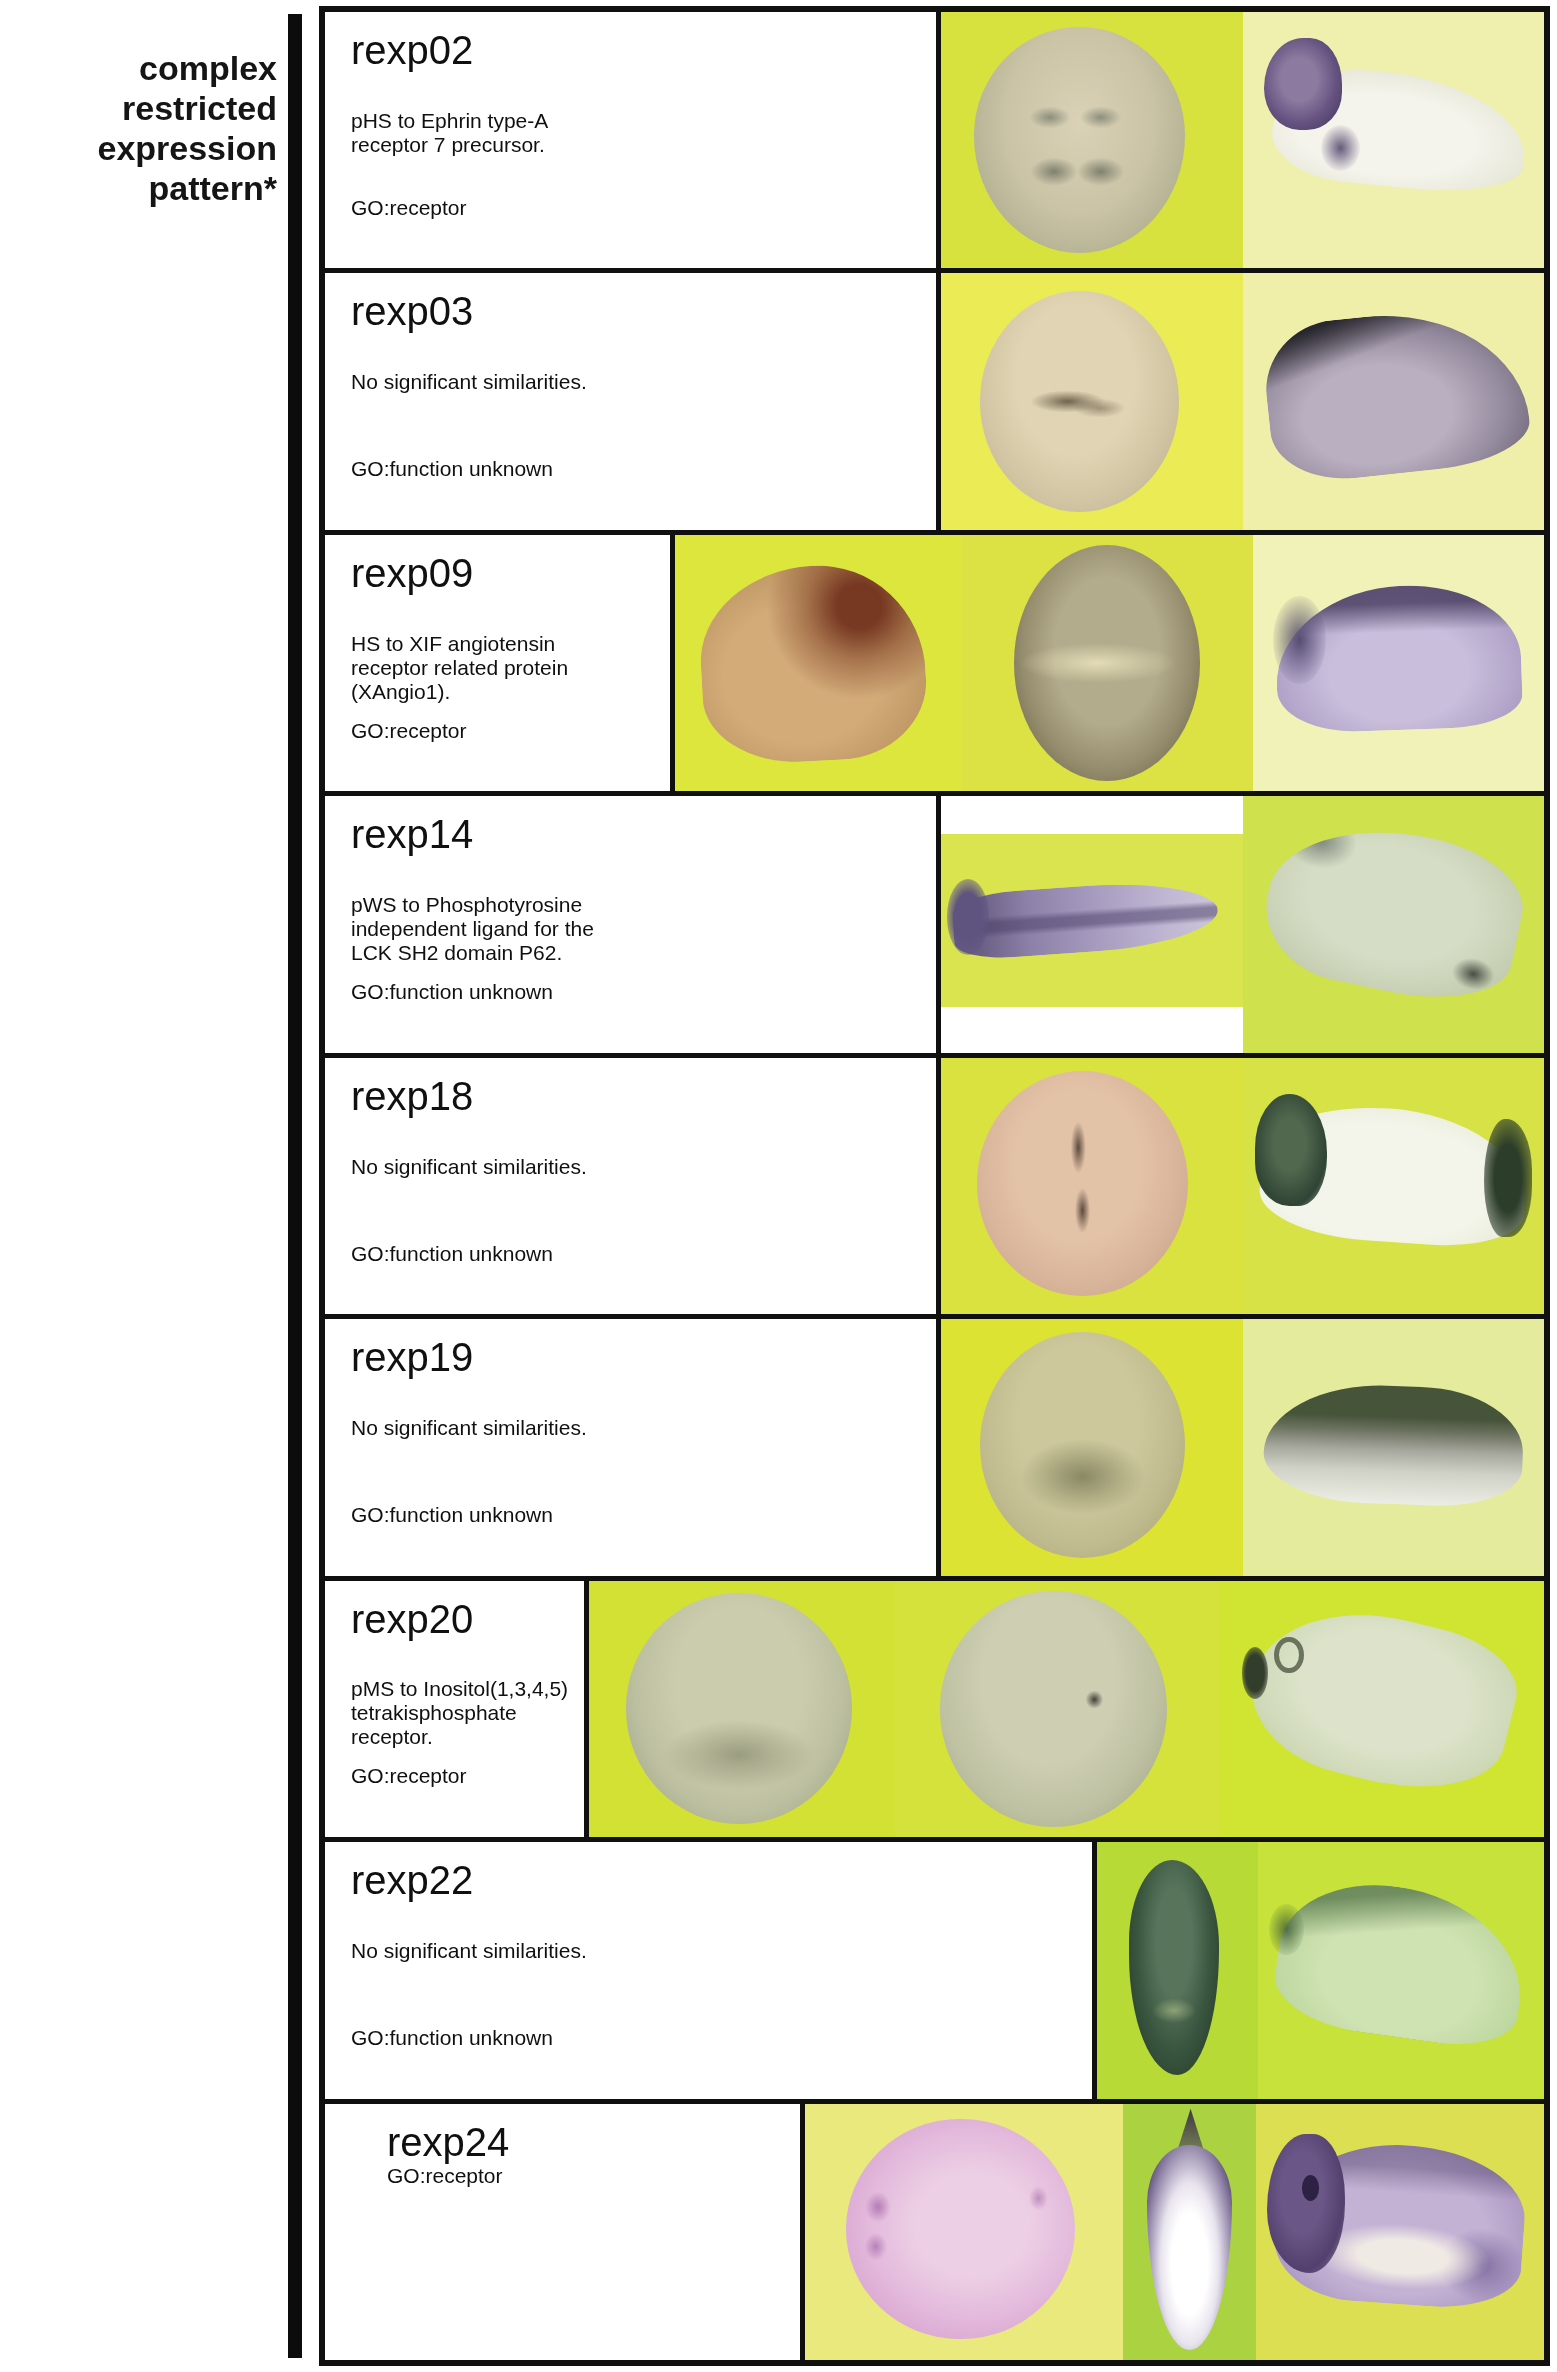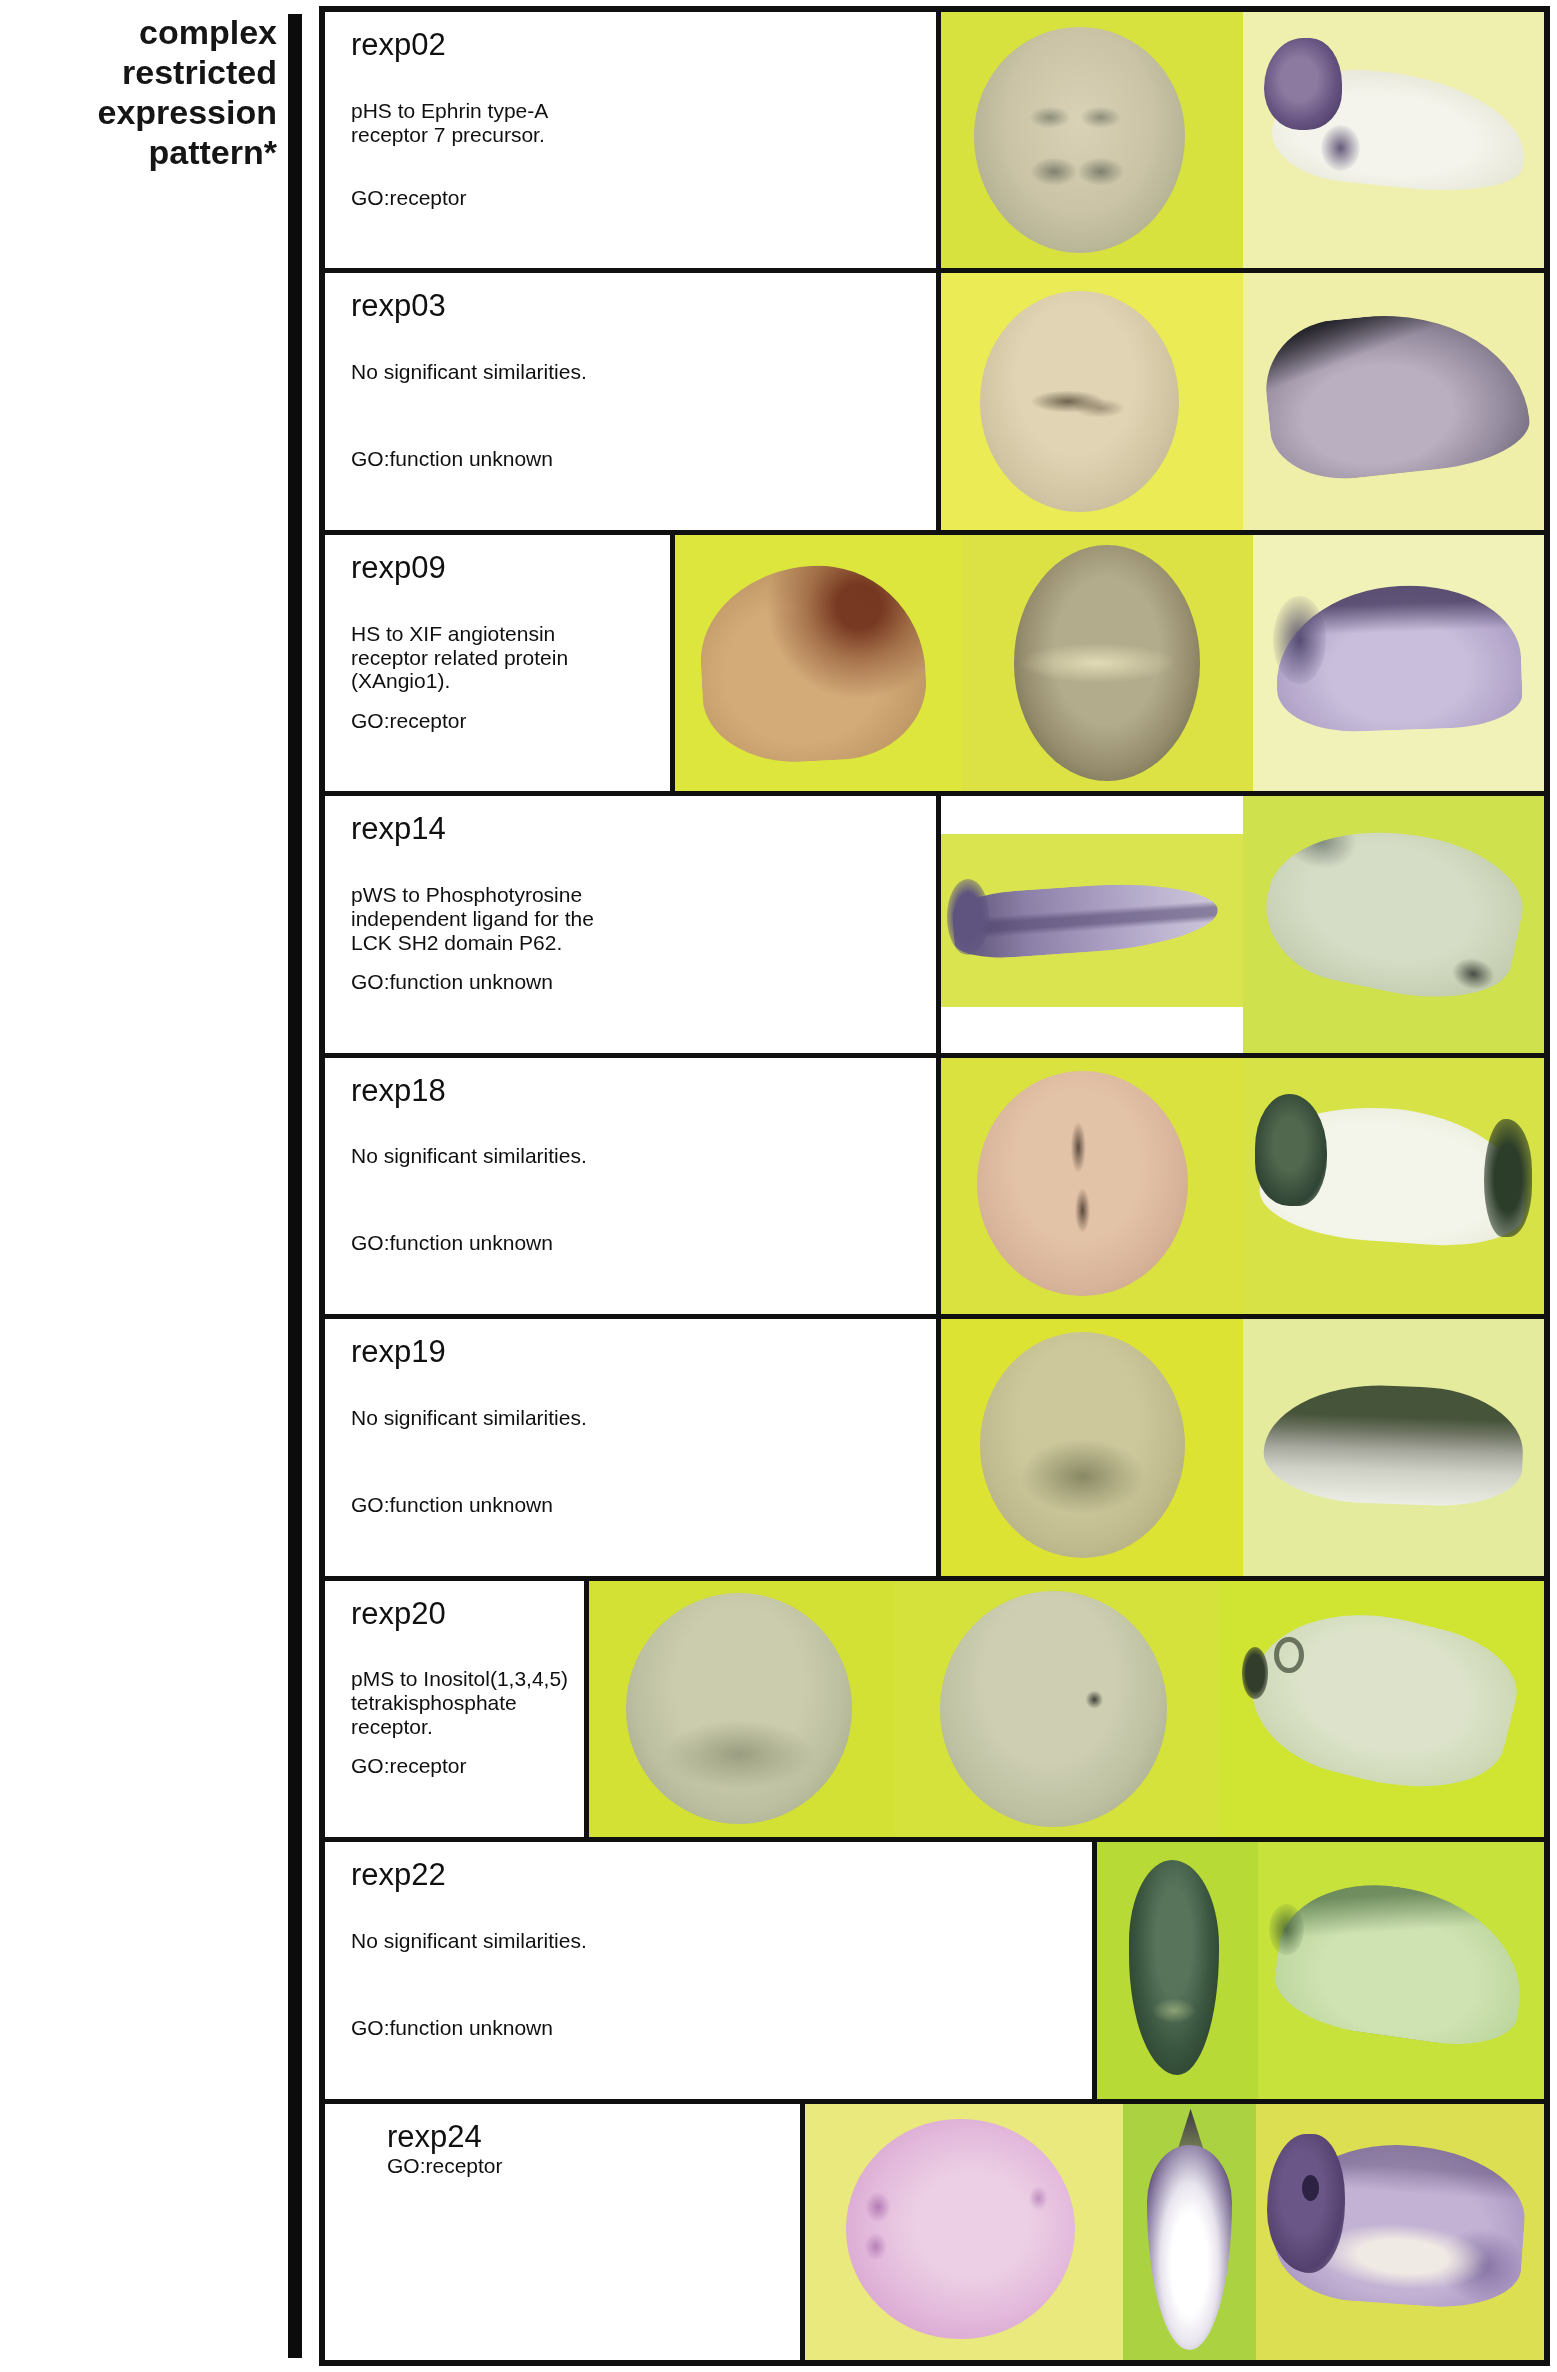--- a/index.html
+++ b/index.html
@@ -1,28 +1,28 @@
 <!DOCTYPE html>
 <html><head>
 <meta charset="utf-8">
 <style>
   html,body{margin:0;padding:0;background:#fff;}
   body{width:1557px;height:2372px;position:relative;overflow:hidden;
        font-family:"Liberation Sans","DejaVu Sans",sans-serif;color:#111;}
-  .pre{white-space:pre-line;}
+  .pre{white-space:pre-line;margin-top:36px;}
   #side-title{position:absolute;left:0;top:12px;width:277px;text-align:right;
       font-size:34px;line-height:1.18;font-weight:700;letter-spacing:0px;color:#151515;}
   #side-bar{position:absolute;left:288px;top:14px;width:14px;height:2344px;background:#0c0c0c;}
   #fig-table{position:absolute;left:319px;top:6px;width:1231px;height:2360px;
       border:6px solid #101010;box-sizing:border-box;display:flex;flex-direction:column;background:#fff;}
   .row{flex:1;display:flex;border-bottom:5px solid #101010;min-height:0;}
   .row:last-child{border-bottom:none;padding-left:36px;}
   .tcell{background:#fff;border-right:5px solid #101010;box-sizing:border-box;
       padding:16px 14px 0 26px;flex:0 0 auto;}
-  .rid{font-size:31px;line-height:1.12;color:#101010;}
+  .rid{font-size:40px;line-height:1.12;color:#101010;}
   .desc{font-size:21px;line-height:1.14;margin-top:36px;min-height:87px;color:#101010;}
   .go{font-size:21px;line-height:1.14;color:#101010;}
   .imgs{flex:1;display:flex;min-width:0;}
   .panel{position:relative;overflow:hidden;height:100%;}
   .blob{position:absolute;}
   .inset{position:absolute;left:0;right:0;top:38px;bottom:46px;overflow:hidden;}
 </style>
 </head>
 <body>
 

